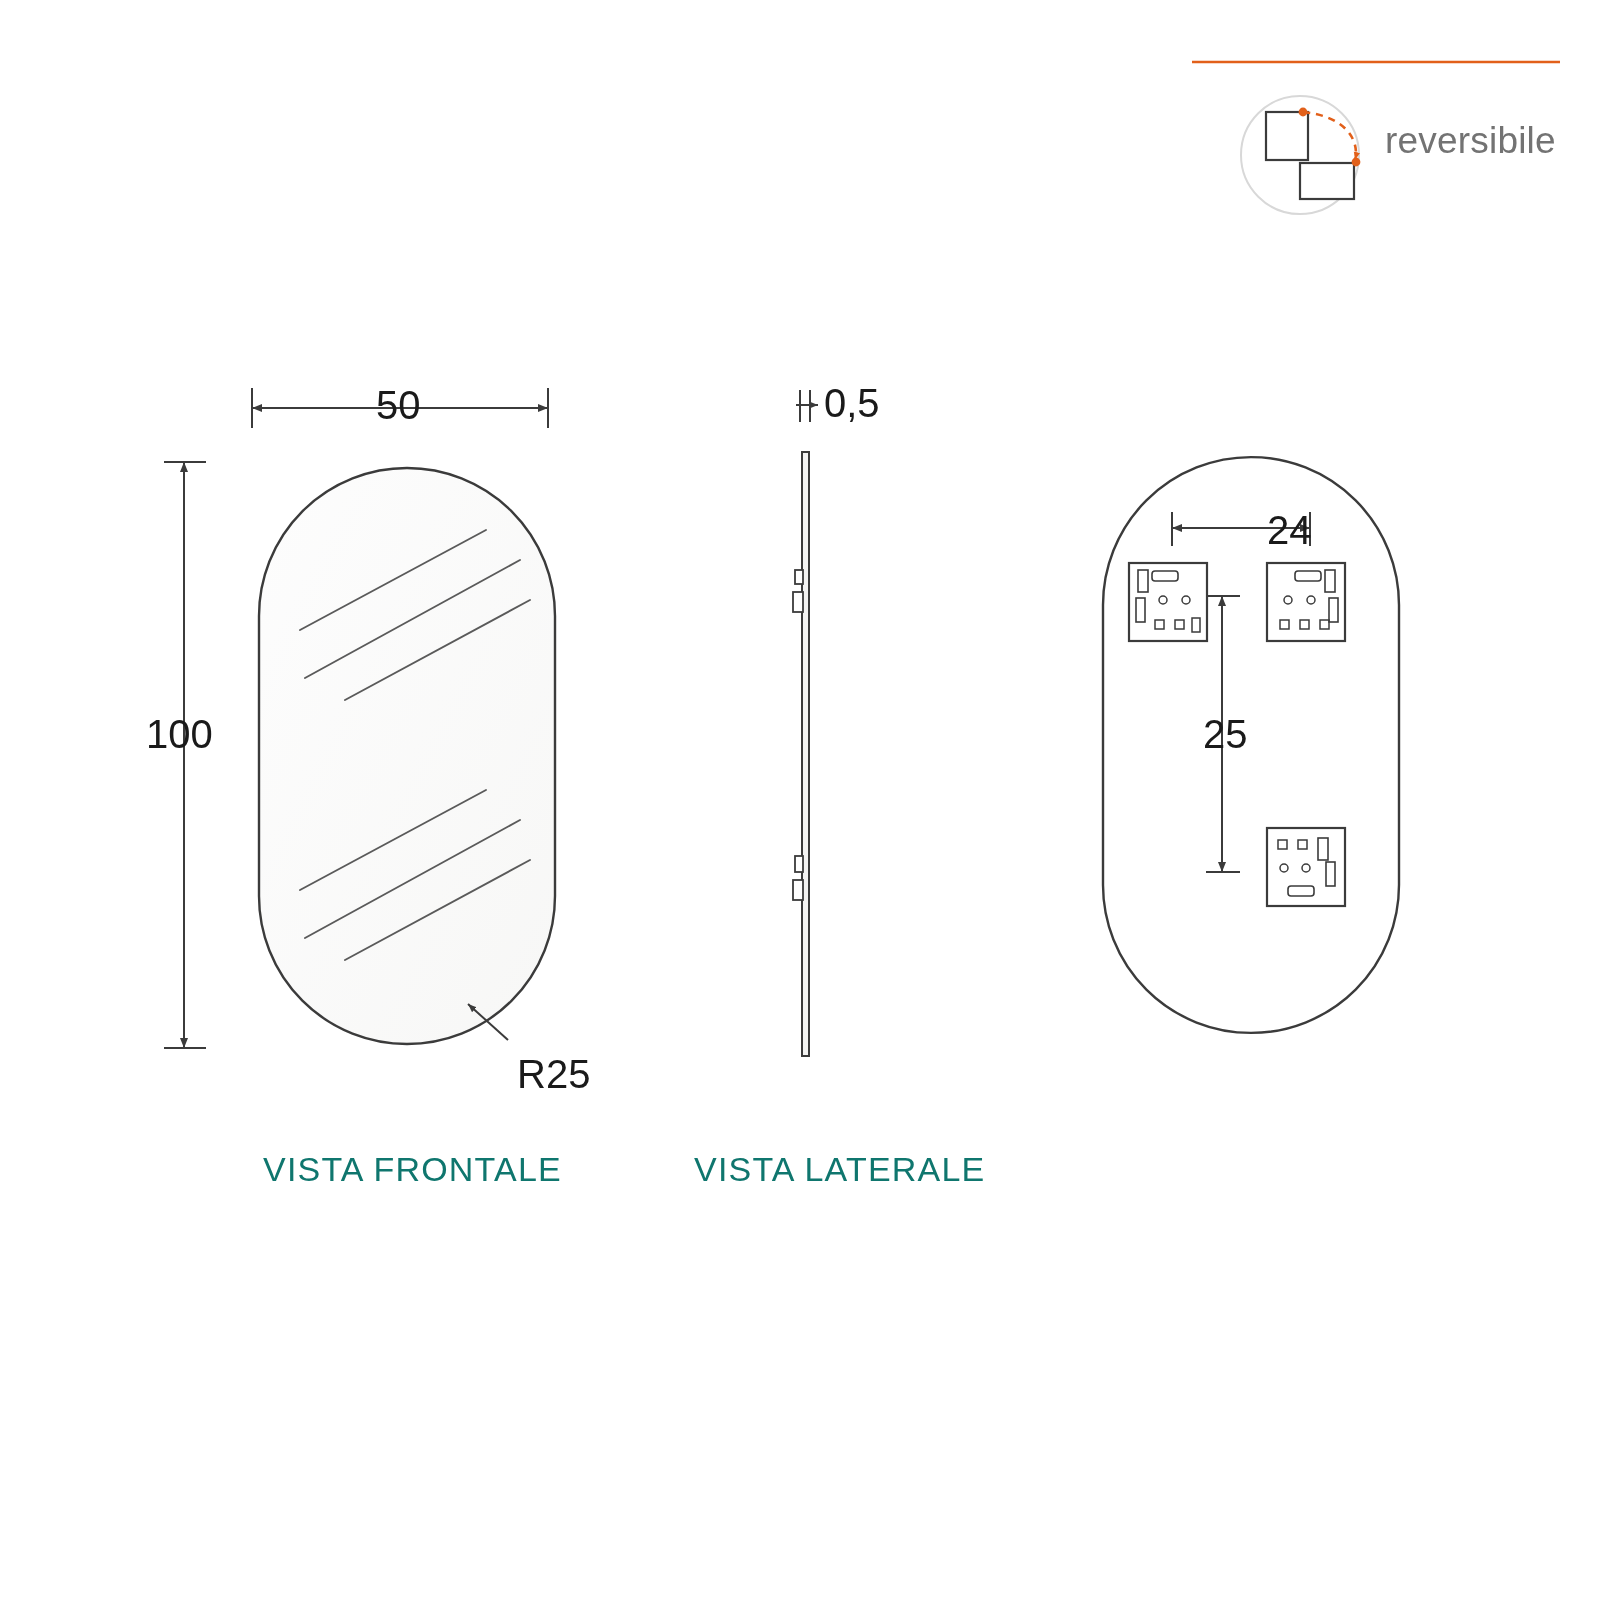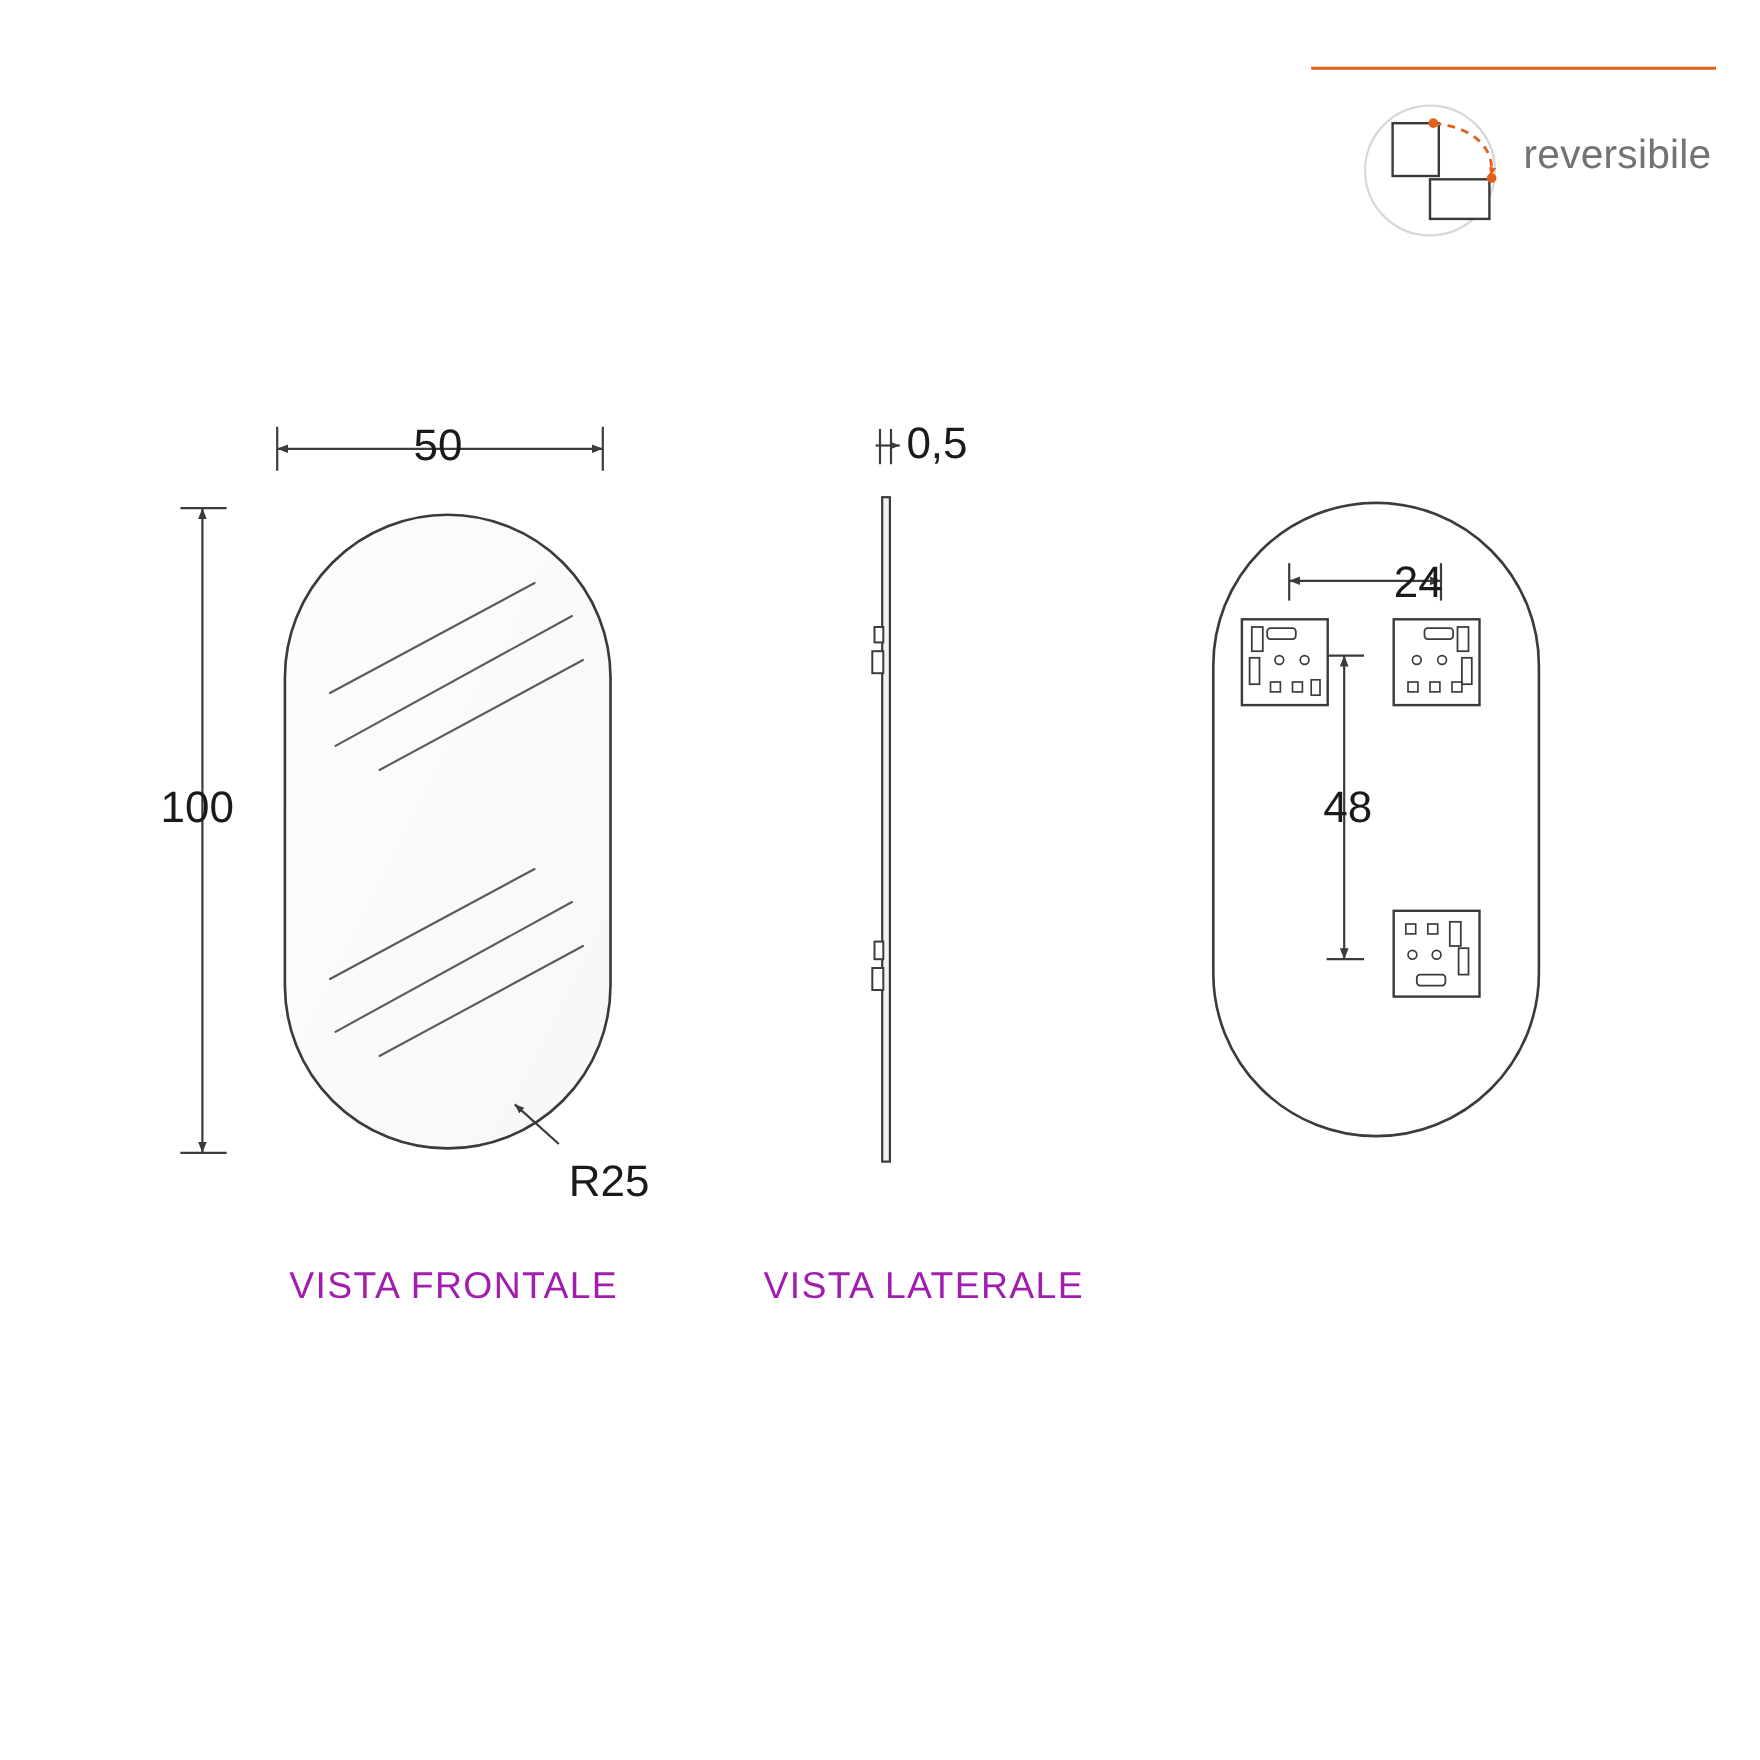--- a/index.html
+++ b/index.html
@@ -32,21 +32,21 @@
     top: 120px;
     font-size: 37px;
     color: #737373;
     letter-spacing: 0.2px;
     white-space: nowrap;
   }
   .view-caption {
     position: absolute;
     font-size: 34px;
     letter-spacing: 1.2px;
-    color: #a21caf;
+    color: #0f766e;
     white-space: nowrap;
   }
   .cap-front { left: 263px; top: 1150px; }
   .cap-side  { left: 694px; top: 1150px; text-align: right; }
   .cap-back  { left: 1110px; top: 1150px; }
 
   .dim-text {
     position: absolute;
     font-size: 40px;
     color: #1a1a1a;
@@ -205,18 +205,18 @@
     </g>
   </svg>
 
   <div class="rev-label">reversibile</div>
 
   <div class="dim-text dim-50">50</div>
   <div class="dim-text dim-100">100</div>
   <div class="dim-text dim-r25">R25</div>
   <div class="dim-text dim-05">0,5</div>
   <div class="dim-text dim-24">24</div>
-  <div class="dim-text dim-48">48</div>
+  <div class="dim-text dim-48">25</div>
 
   <div class="view-caption cap-front">VISTA FRONTALE</div>
   <div class="view-caption cap-side">VISTA LATERALE</div>
 
 </div>
 
 </body></html>

